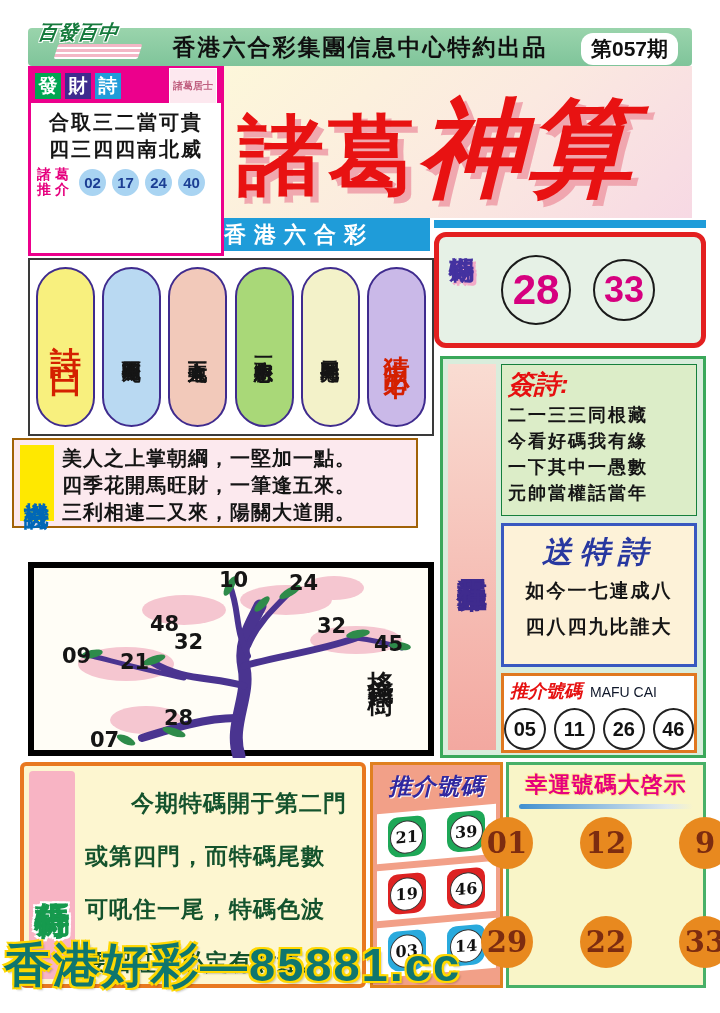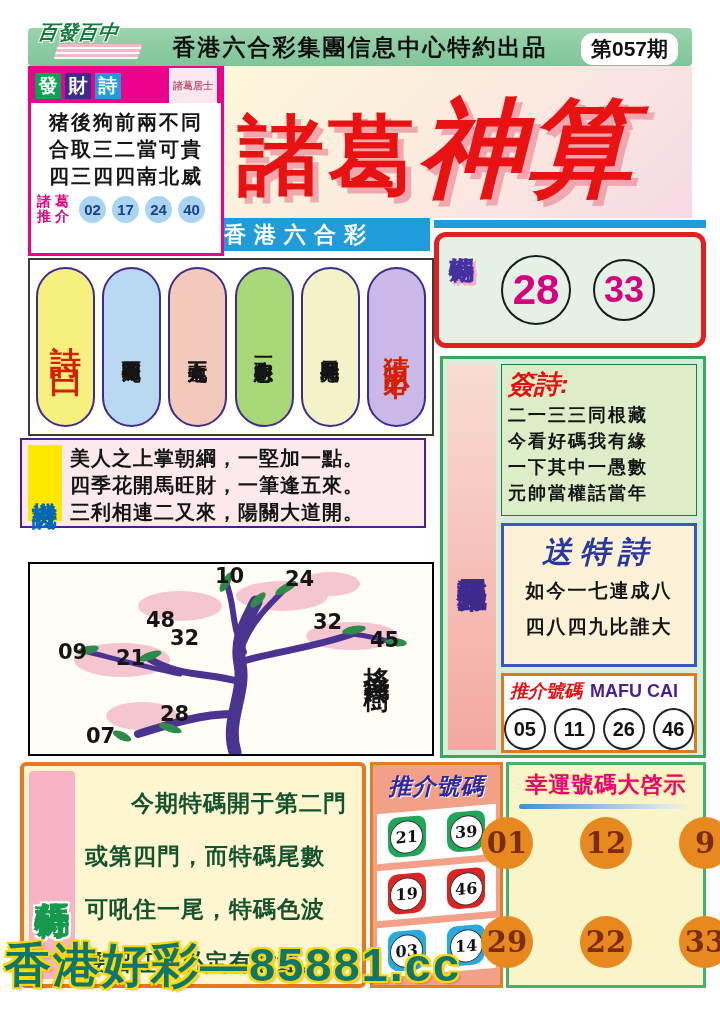--- a/index.html
+++ b/index.html
@@ -61,29 +61,29 @@
   .pills{left:28px;top:258px;width:406px;height:178px;background:#fff;border:2px solid #3a3a3a;
          box-sizing:border-box;display:flex;justify-content:space-between;padding:7px 6px;}
   .pill{width:59px;height:160px;border:2px solid #3f2b8e;border-radius:30px;box-sizing:border-box;
         display:flex;align-items:center;justify-content:center;}
   .pill span{font-weight:bold;color:#151515;font-size:19px;line-height:21px;}
   .pill0{background:#f8f07e;} .pill0 span{color:#d42000;font-size:31px;letter-spacing:26px;font-family:"DejaVu Serif",serif;}
   .pill1{background:#b9d9f2;} .pill2{background:#f2c9ba;} .pill3{background:#a9d878;} .pill4{background:#f3f2c9;}
   .pill5{background:#cab9e8;} .pill5 span{color:#d42000;font-size:26px;letter-spacing:6px;font-family:"DejaVu Serif",serif;}
 
   
-  .xuanji{left:20px;top:438px;width:406px;height:90px;background:#fce9ee;border:2px solid #4c1d95;
+  .xuanji{left:12px;top:438px;width:406px;height:90px;background:#fce9ee;border:2px solid #a16207;
           box-sizing:border-box;display:flex;padding:5px 6px;}
   .xj-label{width:34px;background:#ffe800;display:flex;align-items:center;justify-content:center;
             color:#0068b7;font-weight:bold;font-size:25px;line-height:28px;}
   .xj-lines{flex:1;padding-left:8px;display:flex;flex-direction:column;justify-content:space-around;}
   .xj-lines div{font-weight:bold;font-size:20px;color:#151515;letter-spacing:1px;}
 
   
-  .tree{left:28px;top:562px;width:406px;height:194px;background:#fffdf6;border:2px solid #000000;box-sizing:border-box;}
+  .tree{left:28px;top:562px;width:406px;height:194px;background:#fffdf6;border:6px solid #000000;box-sizing:border-box;}
   .tree svg{position:absolute;left:0;top:0;}
   .tn{position:absolute;font-weight:bold;font-size:21px;color:#151515;font-family:"DejaVu Sans",sans-serif;}
   .tree-label{position:absolute;left:330px;top:82px;font-family:"DejaVu Serif",serif;font-weight:bold;
               font-size:26px;color:#141414;letter-spacing:10px;height:112px;}
 
   
   .rightcol{left:440px;top:356px;width:266px;height:402px;background:#d9eddc;border:3px solid #3aa85a;box-sizing:border-box;}
   .zhang{position:absolute;left:5px;top:5px;width:48px;height:386px;
          background:linear-gradient(180deg,#f9dcd2 0%,#f3a8a0 100%);display:flex;align-items:center;justify-content:center;
          color:#3f2b8e;font-weight:bold;font-size:30px;line-height:32px;}
@@ -93,21 +93,21 @@
   .qianshi .ln{font-weight:bold;font-size:18px;color:#151515;line-height:26px;letter-spacing:2px;}
   .songte{position:absolute;left:58px;top:164px;width:196px;height:144px;background:#fdf2d8;
           border:3px solid #3858c0;box-sizing:border-box;text-align:center;}
   .st-title{color:#2838a0;font-weight:bold;font-style:italic;font-size:30px;font-family:"DejaVu Serif",serif;
             margin-top:6px;letter-spacing:8px;}
   .songte .ln{font-weight:bold;font-size:19px;color:#151515;line-height:36px;letter-spacing:2px;}
   .mafu{position:absolute;left:58px;top:314px;width:196px;height:80px;background:#ffffff;
         border:3px solid #e07820;box-sizing:border-box;}
   .mafu-head{display:flex;gap:8px;padding:3px 6px;align-items:baseline;}
   .mafu-cn{color:#e61010;font-weight:bold;font-size:18px;font-style:italic;}
-  .mafu-en{color:#4c1d95;font-weight:bold;font-size:18px;}
+  .mafu-en{color:#0f172a;font-weight:normal;font-size:14px;}
   .mafu-balls{display:flex;gap:8px;justify-content:center;margin-top:2px;}
   .ball-white{width:38px;height:38px;border:2px solid #222;border-radius:50%;background:#fff;
               display:flex;align-items:center;justify-content:center;font-weight:bold;font-size:20px;color:#111;}
 
   
   .analysis{left:20px;top:762px;width:346px;height:226px;background:#fdf6d0;border:4px solid #e87820;
             border-radius:6px;box-sizing:border-box;display:flex;padding:5px;}
   .an-strip{width:46px;background:#f8b4c4;border-radius:4px;display:flex;align-items:center;justify-content:center;
             color:#169a4e;font-weight:bold;font-size:35px;line-height:48px;
             text-shadow:2px 2px 0 #fff,-2px -2px 0 #fff,2px -2px 0 #fff,-2px 2px 0 #fff;}
@@ -157,21 +157,20 @@
   </div>
 
   <div class="abs facai">
     <div class="facai-head">
       <span class="tile tile0">發</span>
       <span class="tile tile1">財</span>
       <span class="tile tile2">詩</span>
       <span class="facai-badge">諸葛居士</span>
     </div>
     <div class="facai-lines">
-      <div>猪後狗前兩不同</div>
       <div>合取三二當可貴</div>
       <div>四三四四南北威</div>
     </div>
     <div class="facai-rec">
       <div class="rec-label">
         <div>諸葛</div>
         <div>推介</div>
       </div>
       <div class="rec-balls">
         <span class="ball-blue">02</span>

